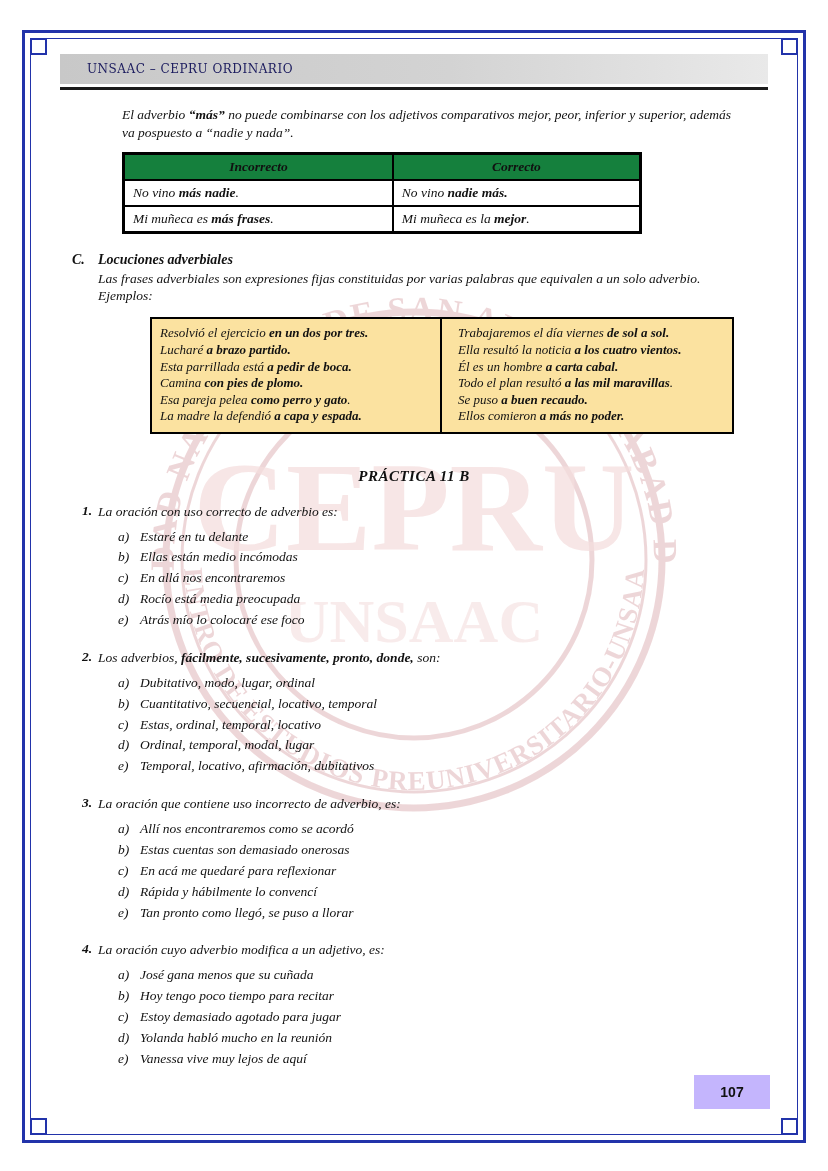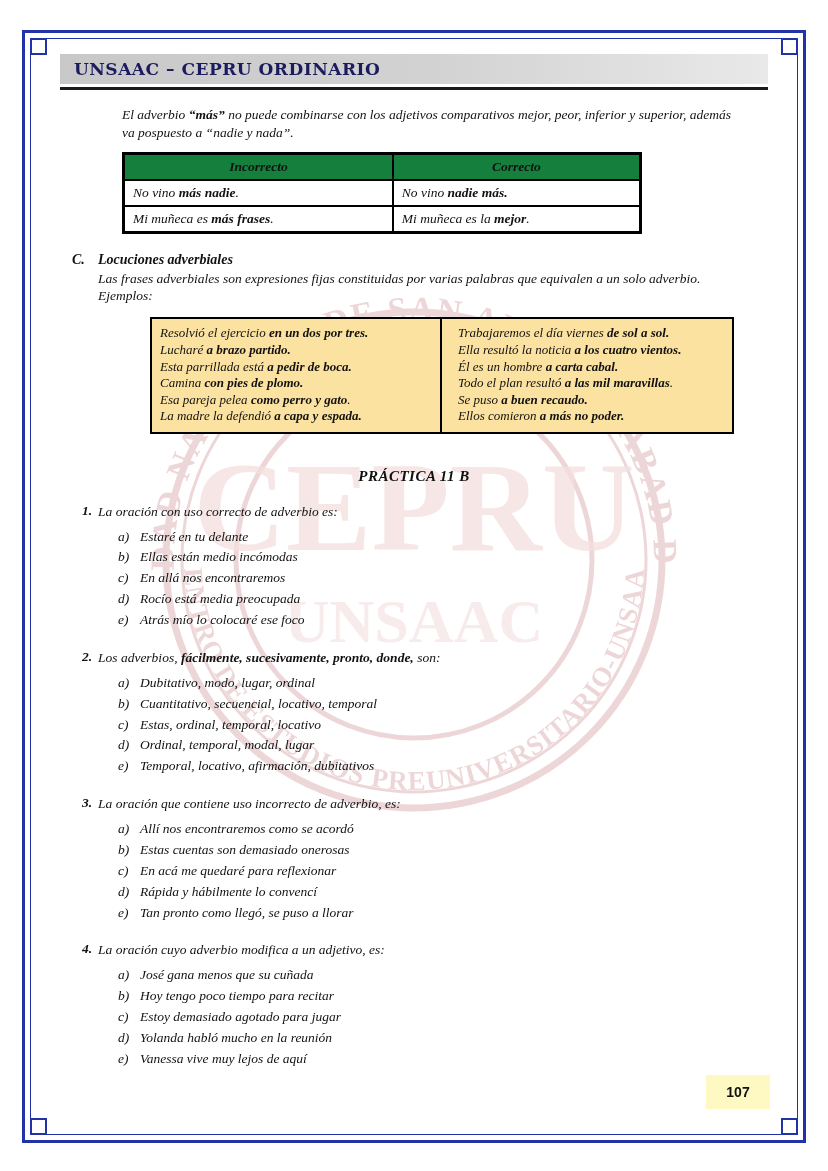--- a/index.html
+++ b/index.html
@@ -68,24 +68,25 @@
   .header-bar {
     background: linear-gradient(to right, #c8c8c8 0%, #d3d3d3 55%, #e9e9e9 100%);
     height: 30px;
     display: flex;
     align-items: center;
     padding-left: 14px;
     margin-top: 6px;
   }
   .header-title {
     font-family: "DejaVu Serif", serif;
-    font-weight: bold;
-    font-size: 17px;
+    font-weight: normal;
+    font-size: 12px;
     letter-spacing: 0.5px;
     color: #1b1b5e;
+    margin-left: 13px;
   }
   .header-rule {
     height: 3px;
     background: #1b1b1b;
     margin-top: 3px;
     margin-bottom: 16px;
   }
 
   
   .intro {
@@ -214,23 +215,23 @@
     font-size: 13.5px;
     line-height: 1.55;
   }
   .opt-letter { width: 14px; }
 
   
   .page-number {
     position: absolute;
     right: 58px;
     bottom: 62px;
-    width: 64px;
+    width: 76px;
     height: 34px;
-    background: #fef9c3;
+    background: #c4b5fd;
     display: flex;
     align-items: center;
     justify-content: center;
     font-family: "Liberation Sans", sans-serif;
     font-weight: bold;
     font-size: 14px;
     color: #111;
     z-index: 3;
   }
 </style>

